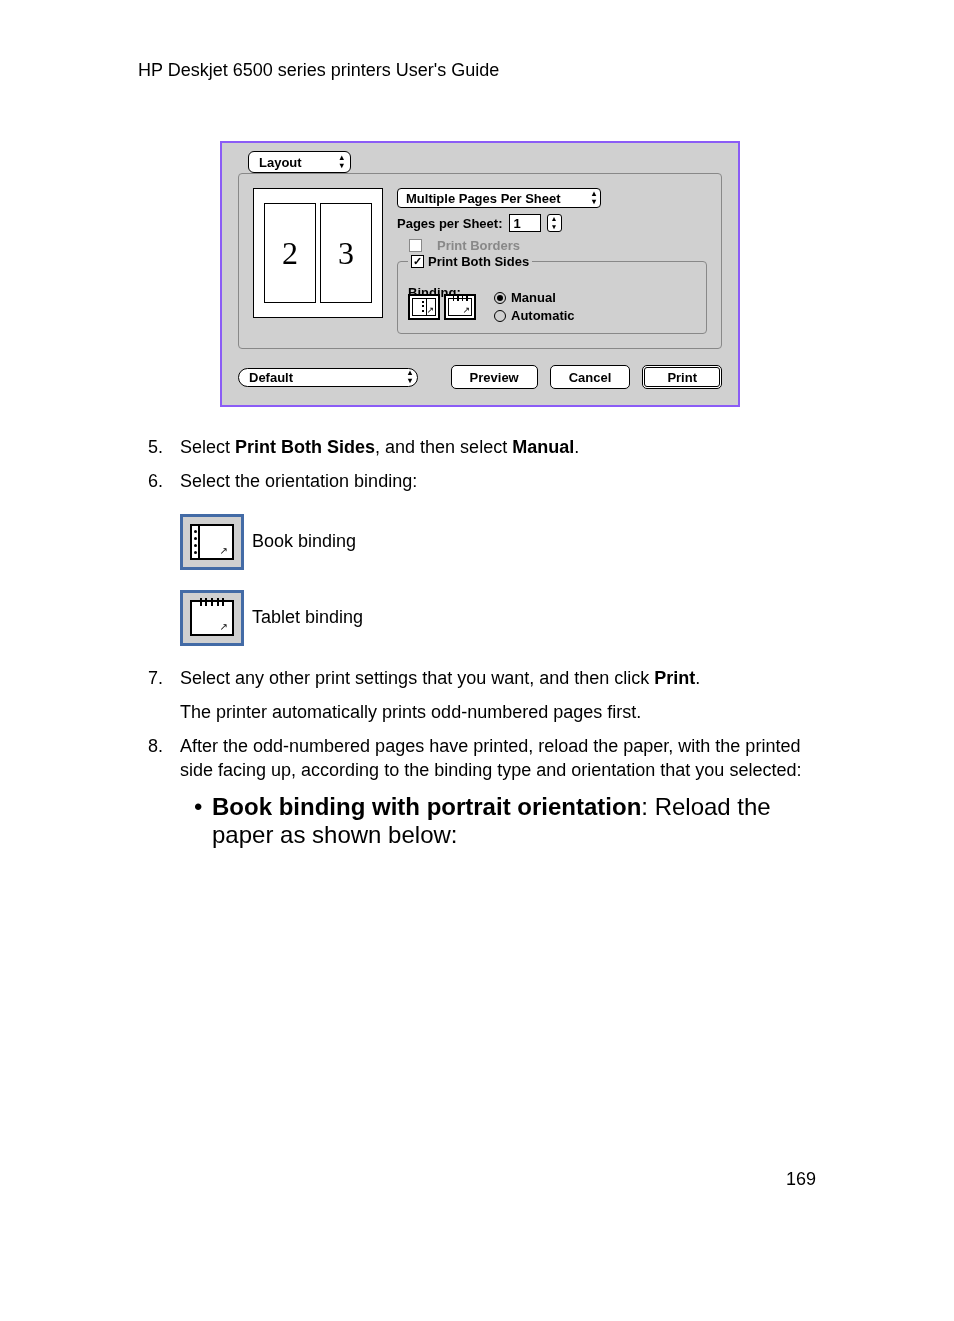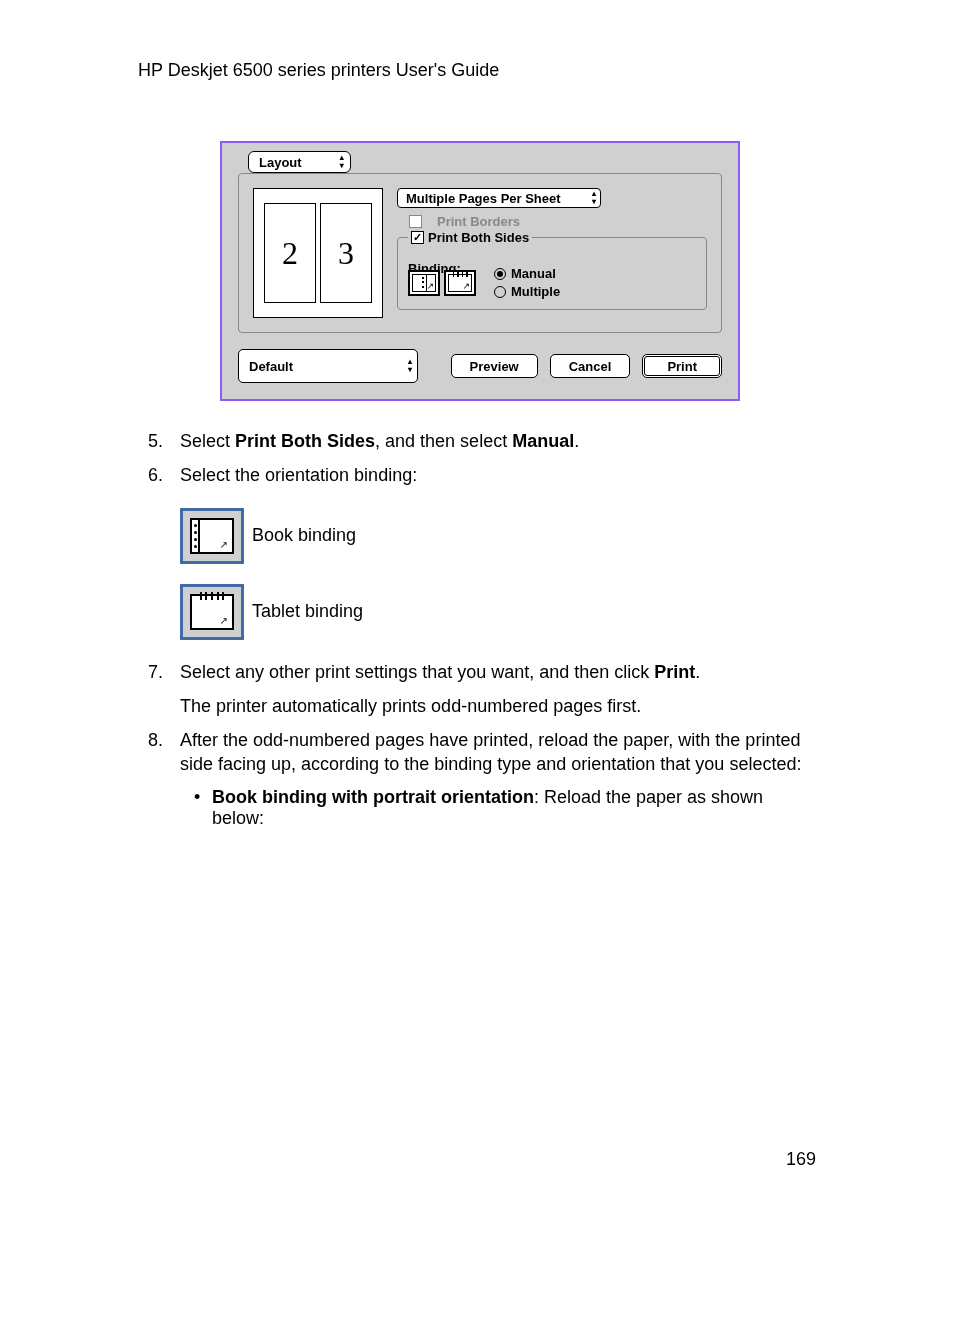--- a/index.html
+++ b/index.html
@@ -225,22 +225,22 @@
       display: flex;
       align-items: center;
       gap: 12px;
       margin-top: 16px;
     }
     .footer-select {
       display: inline-flex;
       align-items: center;
       background: #fff;
       border: 1.5px solid #000;
-      border-radius: 5px;
-      height: 34px;
+      border-radius: 11px;
+      height: 19px;
       padding: 0 5px 0 10px;
       font-size: 13px;
       font-weight: bold;
       width: 180px;
       justify-content: space-between;
     }
     .footer-btn {
       background: #fff;
       border: 1.5px solid #000;
       border-radius: 5px;
@@ -336,21 +336,21 @@
     .coil-tick {
       width: 2px;
       height: 8px;
       background: #000;
     }
     .binding-example-label {
       font-size: 18px;
     }
     .sub-bullet {
       margin-left: 56px;
-      font-size: 18px;
+      font-size: 24px;
       position: relative;
       padding-left: 18px;
     }
     .sub-bullet::before {
       content: "•";
       position: absolute;
       left: 0;
     }
     .page-number {
       text-align: right;
@@ -382,20 +382,28 @@
       </div>
       <div class="right-controls">
         <div>
           <div class="ctl-select" style="width:204px; justify-content:space-between;">
             <span>Multiple Pages Per Sheet</span>
             <span style="display:inline-flex; flex-direction:column; line-height:5px;">
                 <span class="tri-up">▴</span>
                 <span class="tri-down">▾</span>
               </span>
           </div>
+        </div>
+        <div class="field-row">
+          <span>Pages per Sheet:</span>
+          <span class="num-input">1</span>
+          <span class="mini-stepper">
+            <span class="tri-up" style="font-size:7px;">▴</span>
+              <span class="tri-down" style="font-size:7px;">▾</span>
+          </span>
         </div>
         <div class="checkbox-row disabled-text" style="margin-left:12px;">
           <span class="checkbox-box" style="border-color:#888;"></span>
           <span>Print Borders</span>
         </div>
         <div class="print-both-fieldset">
           <div class="fieldset-legend">
             <span class="checkbox-box">✓</span>
             <span>Print Both Sides</span>
           </div>
@@ -426,21 +434,21 @@
             </div>
             <div class="radio-col">
               <div class="radio-row">
                 <span class="radio-circle">
                     <span class="radio-dot"></span>
                   </span>
                 <span>Manual</span>
               </div>
               <div class="radio-row">
                 <span class="radio-circle"></span>
-                <span>Multiple</span>
+                <span>Automatic</span>
               </div>
             </div>
           </div>
         </div>
       </div>
     </div>
     <div class="dialog-footer">
       <div class="footer-select">
         <span>Default</span>
         <span style="display:inline-flex; flex-direction:column; line-height:5px;">

